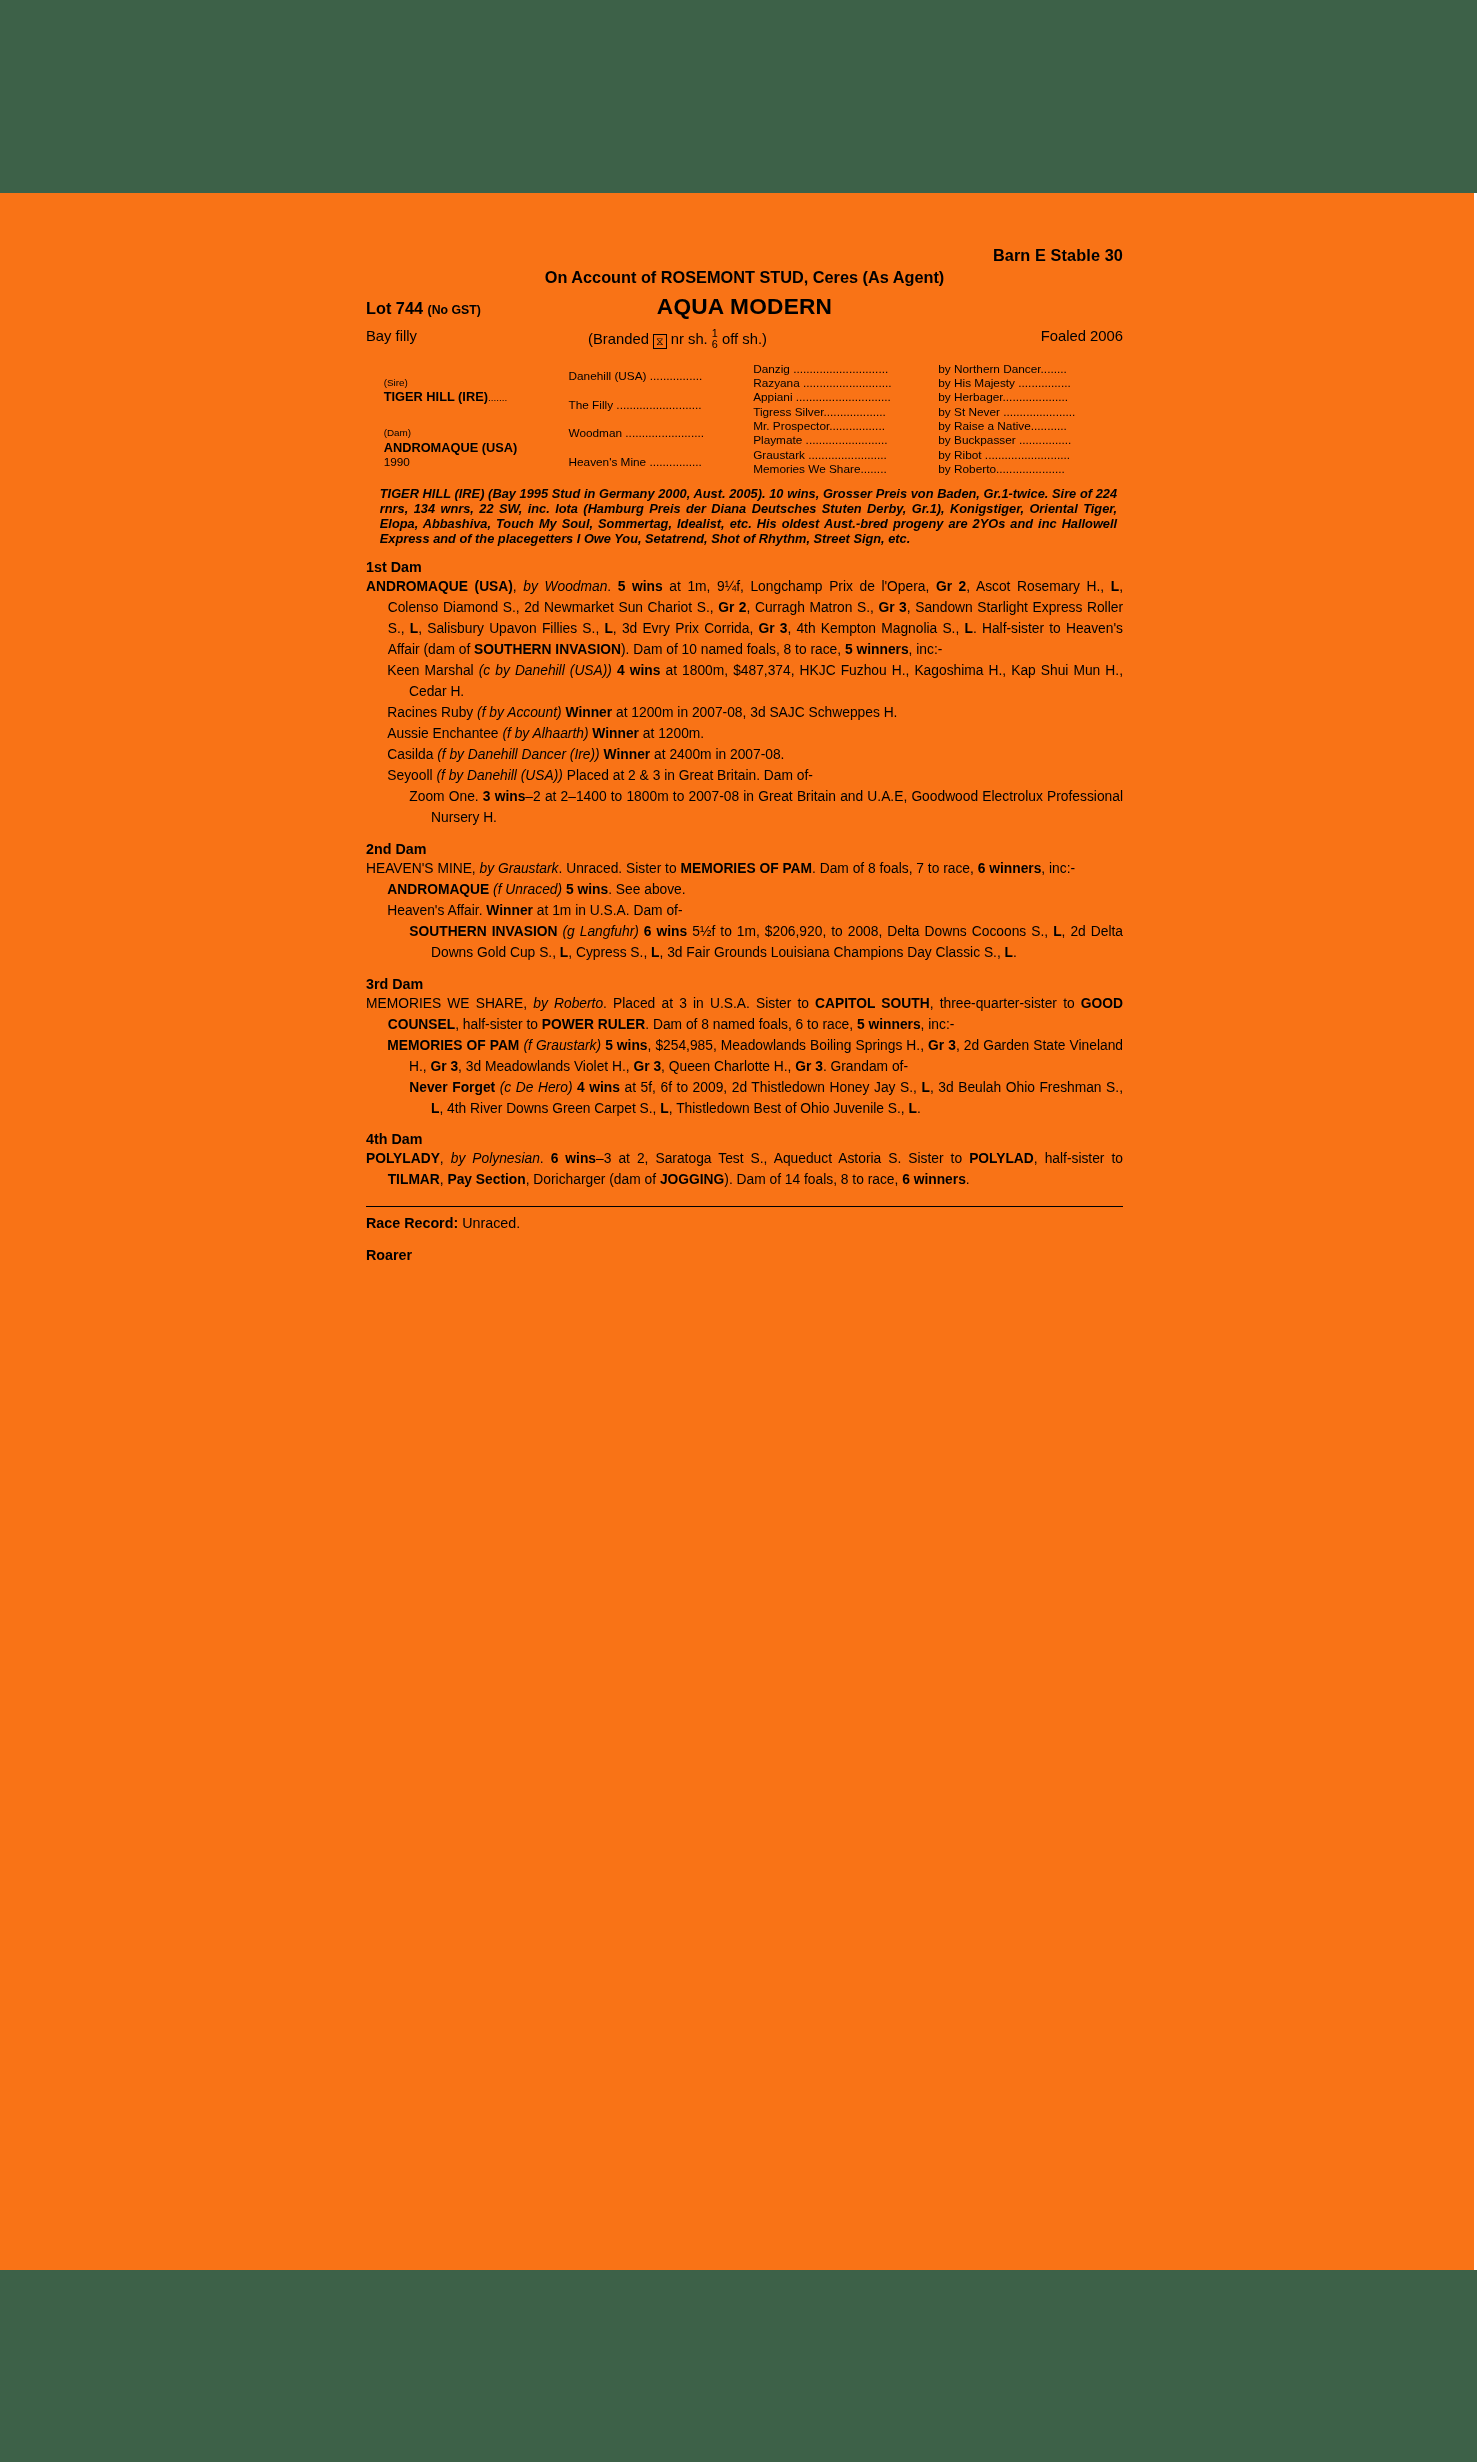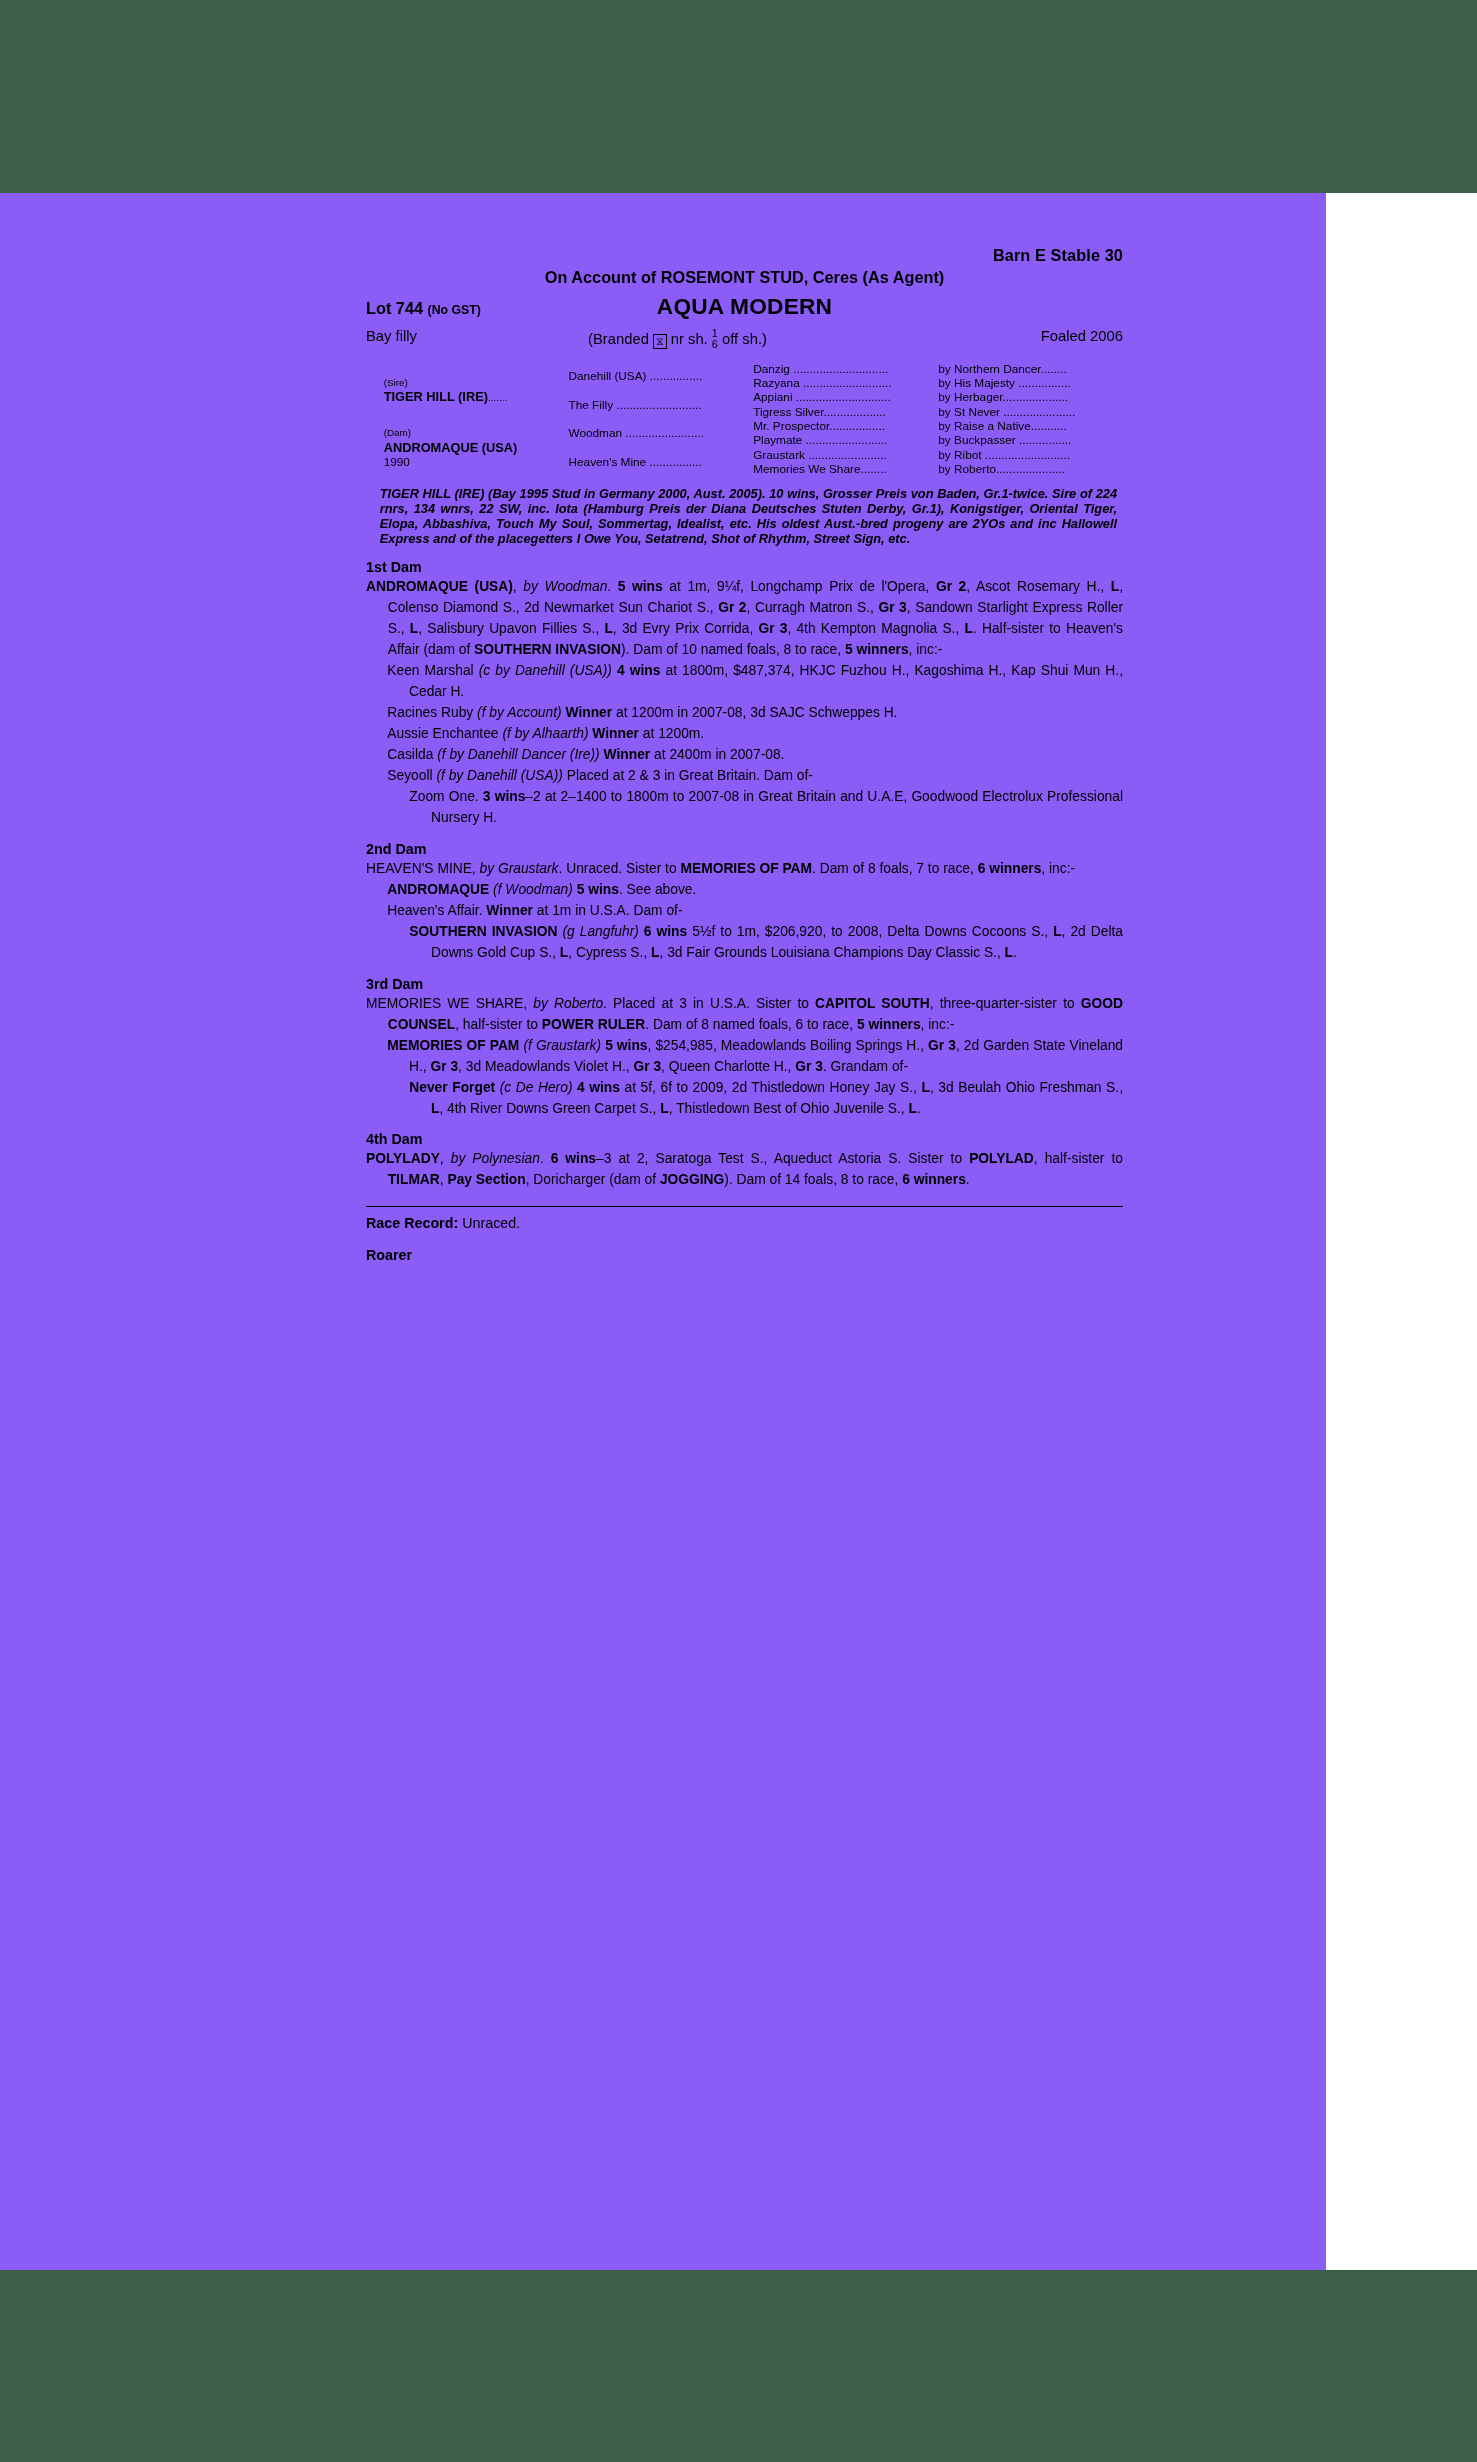--- a/index.html
+++ b/index.html
@@ -19,23 +19,23 @@
     left: 0;
     width: 1478px;
     background: #3d6148;
   }
   .band-top { top: 0; height: 193px; }
   .band-bottom { top: 2270px; height: 193px; }
   .page {
     position: absolute;
     left: 0;
     top: 193px;
-    width: 1326px;
+    width: 1474px;
     height: 2077px;
-    background: #8b5cf6;
+    background: #f97316;
   }
   .sheet {
     position: absolute;
     left: 366px;
     top: 53px;
     width: 757px;
   }
 
   
   .barn {
@@ -254,21 +254,21 @@
         <div class="secthead">1st Dam</div>
         <div class="para ind1"><span class="b">ANDROMAQUE (USA)</span>, <span class="i">by Woodman</span>. <span class="b">5 wins</span> at 1m, 9¼f, Longchamp Prix de l'Opera, <span class="b">Gr 2</span>, Ascot Rosemary H., <span class="b">L</span>, Colenso Diamond S., 2d Newmarket Sun Chariot S., <span class="b">Gr 2</span>, Curragh Matron S., <span class="b">Gr 3</span>, Sandown Starlight Express Roller S., <span class="b">L</span>, Salisbury Upavon Fillies S., <span class="b">L</span>, 3d Evry Prix Corrida, <span class="b">Gr 3</span>, 4th Kempton Magnolia S., <span class="b">L</span>. Half-sister to Heaven's Affair (dam of <span class="b">SOUTHERN INVASION</span>). Dam of 10 named foals, 8 to race, <span class="b">5 winners</span>, inc:-</div>
         <div class="para ind2">Keen Marshal <span class="i">(c by Danehill (USA))</span> <span class="b">4 wins</span> at 1800m, $487,374, HKJC Fuzhou H., Kagoshima H., Kap Shui Mun H., Cedar H.</div>
         <div class="para ind2">Racines Ruby <span class="i">(f by Account)</span> <span class="b">Winner</span> at 1200m in 2007-08, 3d SAJC Schweppes H.</div>
         <div class="para ind2">Aussie Enchantee <span class="i">(f by Alhaarth)</span> <span class="b">Winner</span> at 1200m.</div>
         <div class="para ind2">Casilda <span class="i">(f by Danehill Dancer (Ire))</span> <span class="b">Winner</span> at 2400m in 2007-08.</div>
         <div class="para ind2">Seyooll <span class="i">(f by Danehill (USA))</span> Placed at 2 &amp; 3 in Great Britain. Dam of-</div>
         <div class="para ind3">Zoom One. <span class="b">3 wins</span>–2 at 2–1400 to 1800m to 2007-08 in Great Britain and U.A.E, Goodwood Electrolux Professional Nursery H.</div>
         <div class="secthead">2nd Dam</div>
         <div class="para ind1">HEAVEN'S MINE, <span class="i">by Graustark</span>. Unraced. Sister to <span class="b">MEMORIES OF PAM</span>. Dam of 8 foals, 7 to race, <span class="b">6 winners</span>, inc:-</div>
-        <div class="para ind2"><span class="b">ANDROMAQUE</span> <span class="i">(f Woodman)</span> <span class="b">5 wins</span>. See above.</div>
+        <div class="para ind2"><span class="b">ANDROMAQUE</span> <span class="i">(f Unraced)</span> <span class="b">5 wins</span>. See above.</div>
         <div class="para ind2">Heaven's Affair. <span class="b">Winner</span> at 1m in U.S.A. Dam of-</div>
         <div class="para ind3"><span class="b">SOUTHERN INVASION</span> <span class="i">(g Langfuhr)</span> <span class="b">6 wins</span> 5½f to 1m, $206,920, to 2008, Delta Downs Cocoons S., <span class="b">L</span>, 2d Delta Downs Gold Cup S., <span class="b">L</span>, Cypress S., <span class="b">L</span>, 3d Fair Grounds Louisiana Champions Day Classic S., <span class="b">L</span>.</div>
         <div class="secthead">3rd Dam</div>
         <div class="para ind1">MEMORIES WE SHARE, <span class="i">by Roberto</span>. Placed at 3 in U.S.A. Sister to <span class="b">CAPITOL SOUTH</span>, three-quarter-sister to <span class="b">GOOD COUNSEL</span>, half-sister to <span class="b">POWER RULER</span>. Dam of 8 named foals, 6 to race, <span class="b">5 winners</span>, inc:-</div>
         <div class="para ind2"><span class="b">MEMORIES OF PAM</span> <span class="i">(f Graustark)</span> <span class="b">5 wins</span>, $254,985, Meadowlands Boiling Springs H., <span class="b">Gr 3</span>, 2d Garden State Vineland H., <span class="b">Gr 3</span>, 3d Meadowlands Violet H., <span class="b">Gr 3</span>, Queen Charlotte H., <span class="b">Gr 3</span>. Grandam of-</div>
         <div class="para ind3"><span class="b">Never Forget</span> <span class="i">(c De Hero)</span> <span class="b">4 wins</span> at 5f, 6f to 2009, 2d Thistledown Honey Jay S., <span class="b">L</span>, 3d Beulah Ohio Freshman S., <span class="b">L</span>, 4th River Downs Green Carpet S., <span class="b">L</span>, Thistledown Best of Ohio Juvenile S., <span class="b">L</span>.</div>
         <div class="secthead">4th Dam</div>
         <div class="para ind1"><span class="b">POLYLADY</span>, <span class="i">by Polynesian</span>. <span class="b">6 wins</span>–3 at 2, Saratoga Test S., Aqueduct Astoria S. Sister to <span class="b">POLYLAD</span>, half-sister to <span class="b">TILMAR</span>, <span class="b">Pay Section</span>, Doricharger (dam of <span class="b">JOGGING</span>). Dam of 14 foals, 8 to race, <span class="b">6 winners</span>.</div>
       </div>
 

